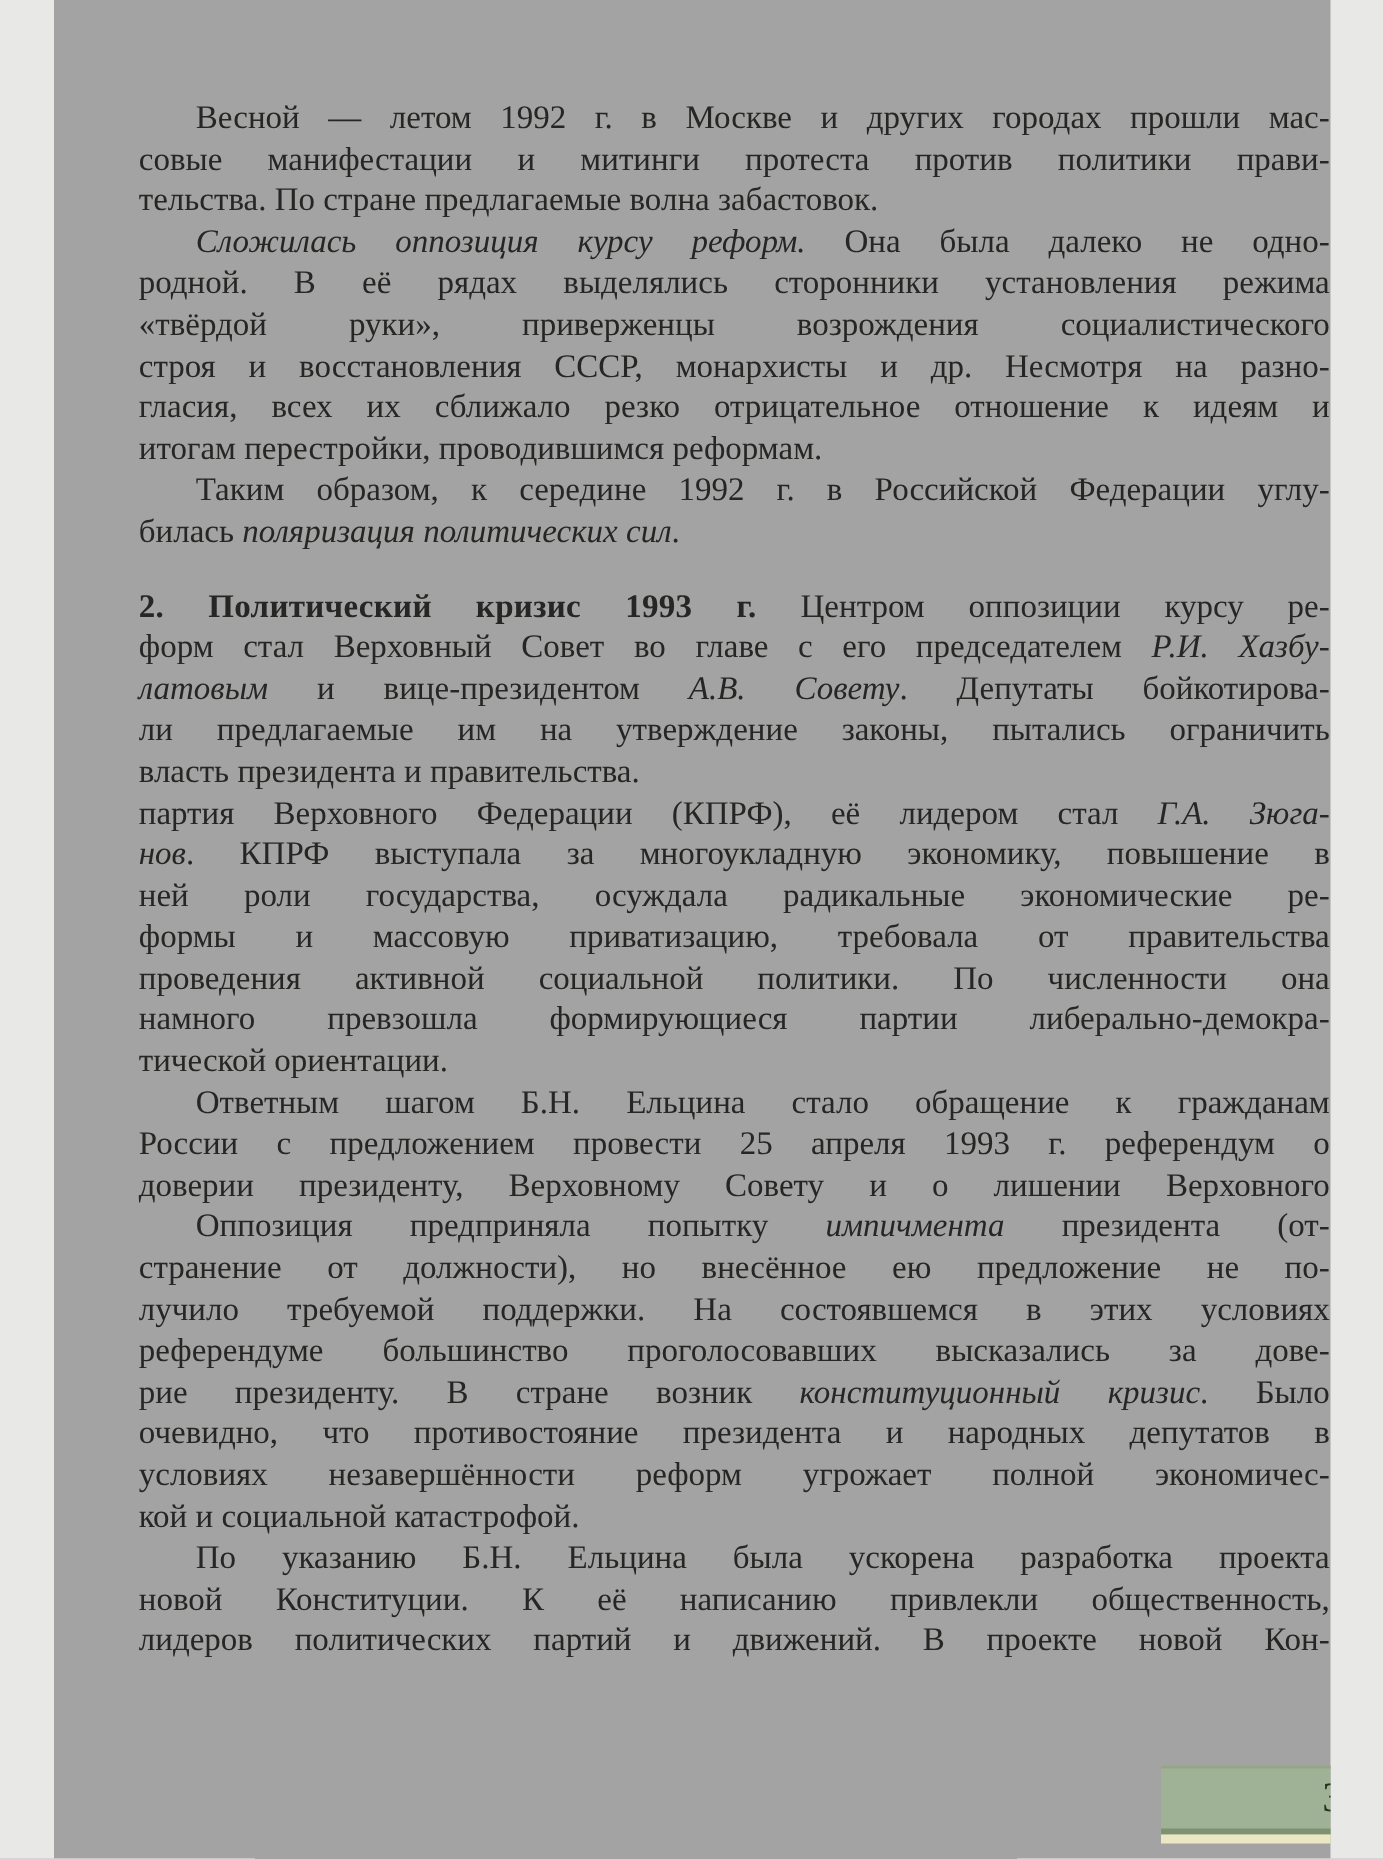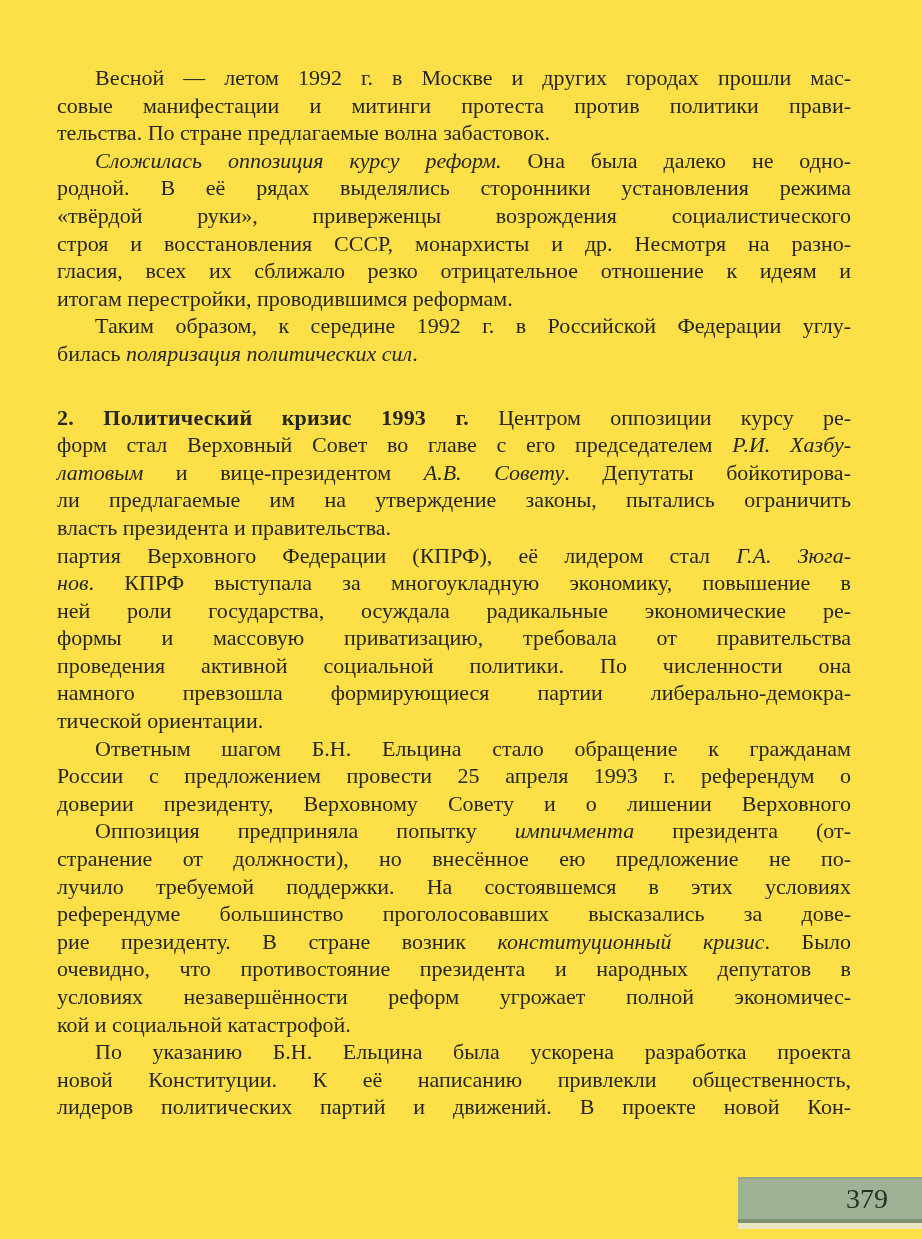--- a/index.html
+++ b/index.html
@@ -2,38 +2,38 @@
 <html lang="ru"><head>
 <meta charset="utf-8">
 <style>
   html, body {
     margin: 0;
     padding: 0;
     background: #e8e8e6;
   }
   .page {
     position: relative;
-    width: 922px;
+    width: 851px;
     height: 1239px;
     margin: 0 auto;
-    background: #fde047;
+    background: #a3a3a3;
     overflow: hidden;
     font-family: "Liberation Serif", "DejaVu Serif", serif;
     color: #262624;
   }
   .text-block {
     position: absolute;
     left: 57px;
     top: 64px;
     width: 794px;
     font-size: 22px;
     line-height: 27.6px;
   }
   .para { margin: 0; }
-  .para.gap { margin-top: 36px; }
+  .para.gap { margin-top: 22px; }
   .line {
     text-align: justify;
     text-align-last: left;
     white-space: normal;
   }
   .line.jl { text-align-last: justify; }
   .line.ind { padding-left: 38px; }
   .line span.i { font-style: italic; }
   .line span.b { font-weight: bold; letter-spacing: 0.2px; }
   .page-number-badge {

